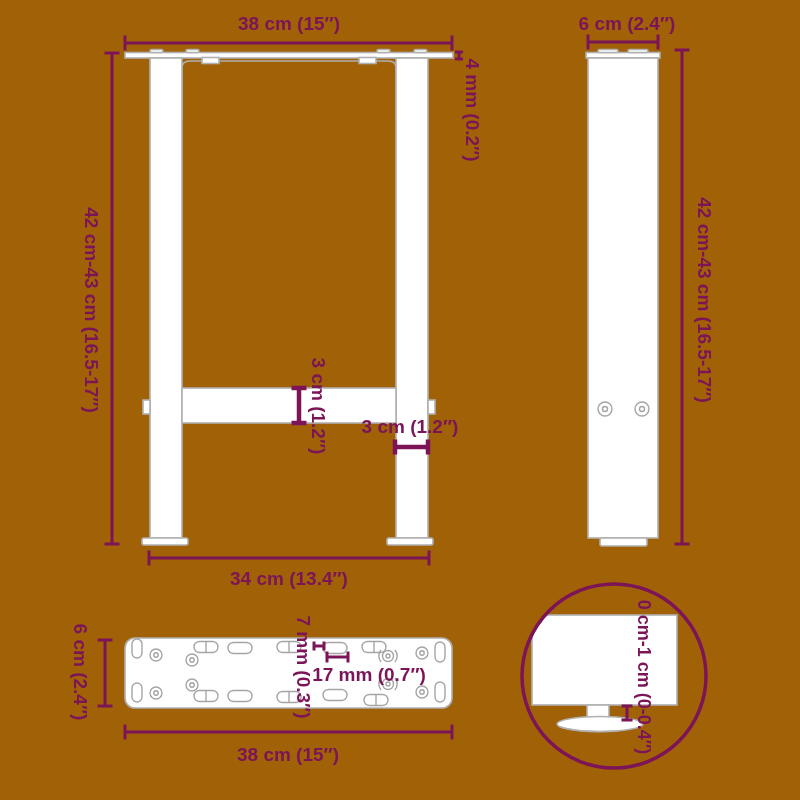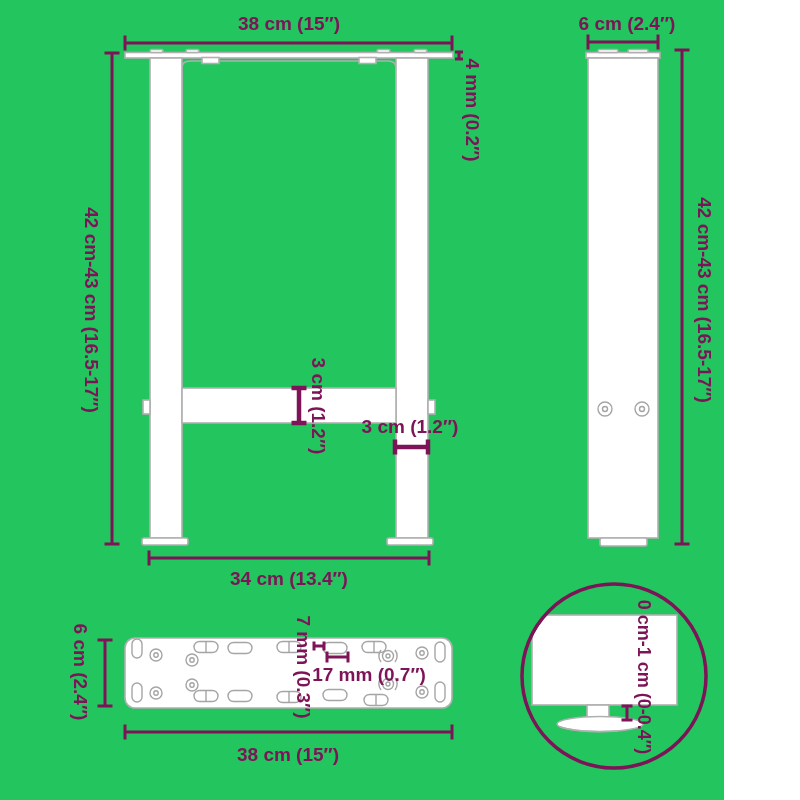--- a/index.html
+++ b/index.html
@@ -1,16 +1,16 @@
 <!DOCTYPE html>
 <html><head>
 <meta charset="utf-8">
 <style>
   html,body{margin:0;padding:0;background:#ffffff;}
-  .stage{position:relative;width:724px;height:800px;background:#22c55e;overflow:hidden;}
+  .stage{position:relative;width:800px;height:800px;background:#a16207;overflow:hidden;}
   svg{display:block;}
   
   .oline{stroke:#b0b0b0;stroke-width:1.6;fill:#ffffff;}
   .oline-n{stroke:#b0b0b0;stroke-width:1.6;fill:none;}
   .hole{stroke:#a5a5a5;stroke-width:1.4;fill:none;}
   
   .dim{stroke:#7c1457;stroke-width:3;fill:none;}
   .dimthick{stroke:#7c1457;stroke-width:4.5;fill:none;}
   .dimsmall{stroke:#7c1457;stroke-width:3;fill:none;}
   .dimtext{font-family:"Liberation Sans","DejaVu Sans",sans-serif;font-weight:700;font-size:19px;fill:#7c1457;}

